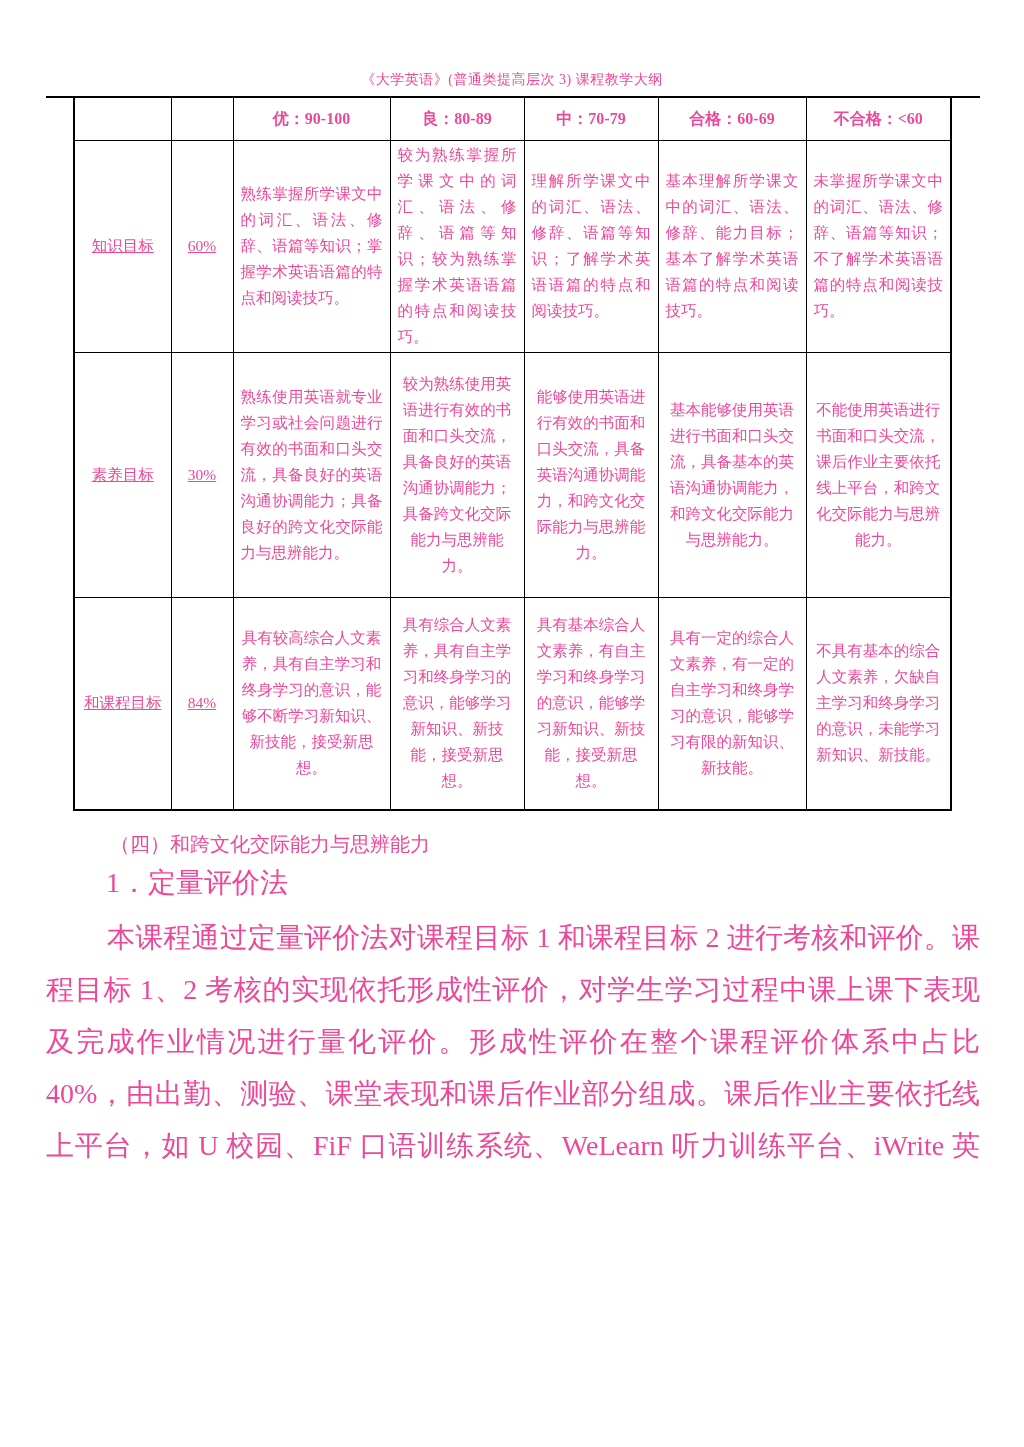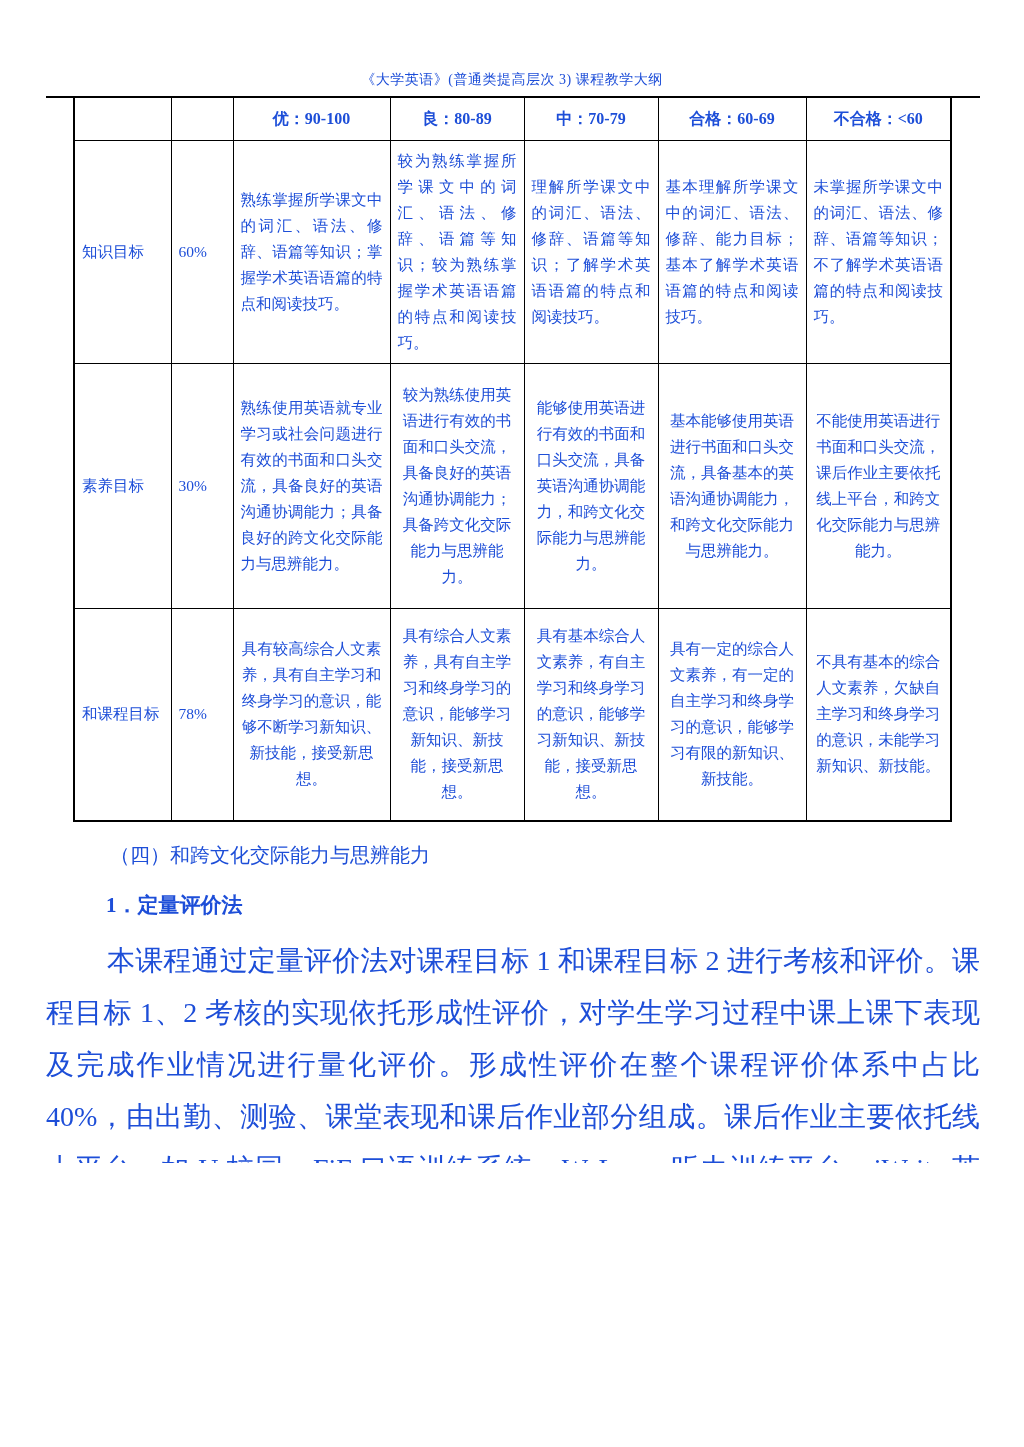--- a/index.html
+++ b/index.html
@@ -1,47 +1,47 @@
 <!DOCTYPE html>
 <html><head>
 <meta charset="utf-8">
 <style>
   html,body { margin:0; padding:0; background:#ffffff; }
   .page {
-    width:1024px; height:1163px; background:#ffffff; color:#1d4ed8;
+    width:1024px; height:1163px; background:#ffffff; color:#ec4899;
     font-family:"Liberation Serif","DejaVu Serif",serif;
     position:relative; overflow:hidden; margin:0 auto;
   }
   .doc-header {
     padding-top:70px; text-align:center;
     font-size:14px; line-height:20px; letter-spacing:0.5px;
   }
   .content { margin-left:46px; margin-right:44px; }
   .header-rule { border:none; border-top:2px solid #000; margin:6px 0 0 0; }
 
   table.rubric {
     border-collapse:collapse; table-layout:fixed;
     width:877px; margin-left:27px; margin-top:-2px;
     border:2px solid #000;
   }
   table.rubric td {
-    border:1px solid #000; padding:7px 7px;
+    border:1px solid #000; padding:1px 7px;
     font-size:15.5px; line-height:26px; vertical-align:middle;
     overflow:hidden;
   }
   tr.head td { font-weight:bold; text-align:center; font-size:16px; }
-  td.lbl, td.wt { text-align:left; font-size:15.5px; }
+  td.lbl, td.wt { text-align:center; font-size:15.5px;text-decoration:underline; }
   td.j { text-align:justify; }
   td.c { text-align:center; }
 
   .sec-heading {
     margin:20px 0 0 64px; font-size:20px; line-height:26px; font-weight:normal;
   }
   .sub-heading {
-    margin:24px 0 0 60px; font-size:21px; line-height:27px; font-weight:bold;
+    margin:12px 0 0 60px; font-size:28px; line-height:27px; font-weight:normal;
   }
   .para {
     margin:16px 0 0 0; font-size:28px; line-height:52px;
     text-align:justify; text-indent:61px;
   }
   .sub-heading-2 { margin-top:22px; }
   .page-footer {
     position:absolute; left:0; top:1310px; width:100%;
     text-align:center; font-size:15px;padding-left:27px;
   }
@@ -93,21 +93,21 @@
           <td class="wt">30%</td>
           <td class="j">熟练使用英语就专业学习或社会问题进行有效的书面和口头交流，具备良好的英语沟通协调能力；具备良好的跨文化交际能力与思辨能力。</td>
           <td class="c">较为熟练使用英语进行有效的书面和口头交流，具备良好的英语沟通协调能力；具备跨文化交际能力与思辨能力。</td>
           <td class="c">能够使用英语进行有效的书面和口头交流，具备英语沟通协调能力，和跨文化交际能力与思辨能力。</td>
           <td class="c">基本能够使用英语进行书面和口头交流，具备基本的英语沟通协调能力，和跨文化交际能力与思辨能力。</td>
           <td class="c">不能使用英语进行书面和口头交流，课后作业主要依托线上平台，和跨文化交际能力与思辨能力。</td>
         </tr>
 
         <tr style="height:213px">
           <td class="lbl">和课程目标</td>
-          <td class="wt">78%</td>
+          <td class="wt">84%</td>
           <td class="c">具有较高综合人文素养，具有自主学习和终身学习的意识，能够不断学习新知识、新技能，接受新思想。</td>
           <td class="c">具有综合人文素养，具有自主学习和终身学习的意识，能够学习新知识、新技能，接受新思想。</td>
           <td class="c">具有基本综合人文素养，有自主学习和终身学习的意识，能够学习新知识、新技能，接受新思想。</td>
           <td class="c">具有一定的综合人文素养，有一定的自主学习和终身学习的意识，能够学习有限的新知识、新技能。</td>
           <td class="c">不具有基本的综合人文素养，欠缺自主学习和终身学习的意识，未能学习新知识、新技能。</td>
         </tr>
       </tbody>
     </table>
 
     <div class="sec-heading">（四）和跨文化交际能力与思辨能力</div>

